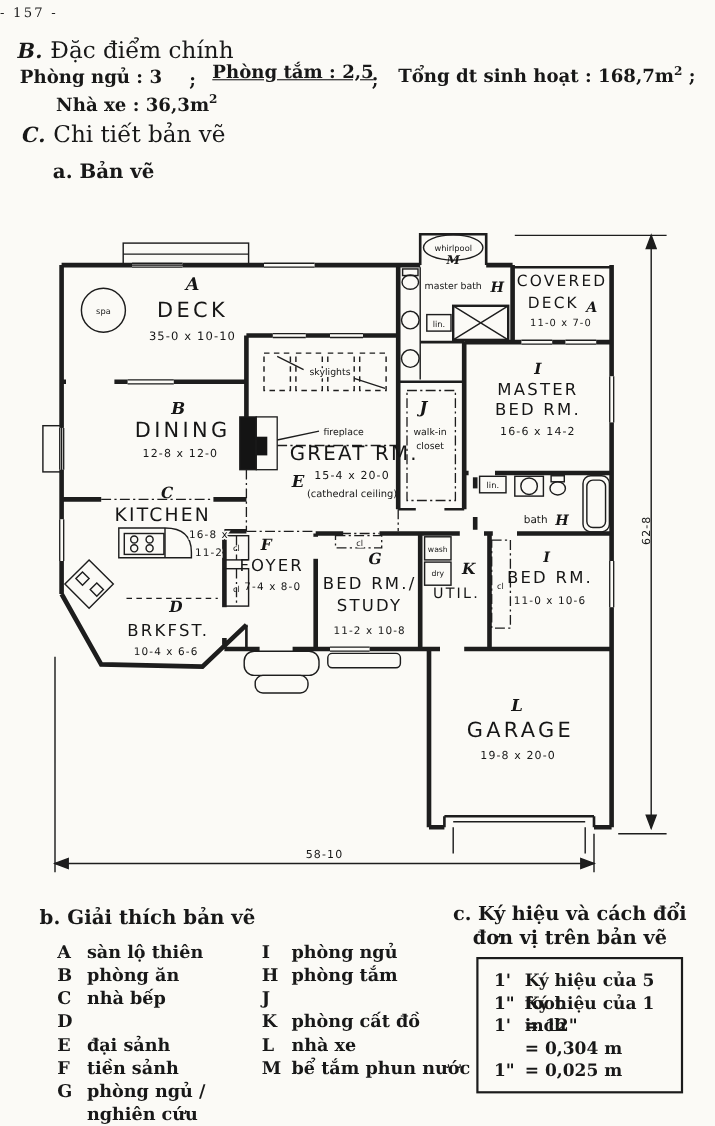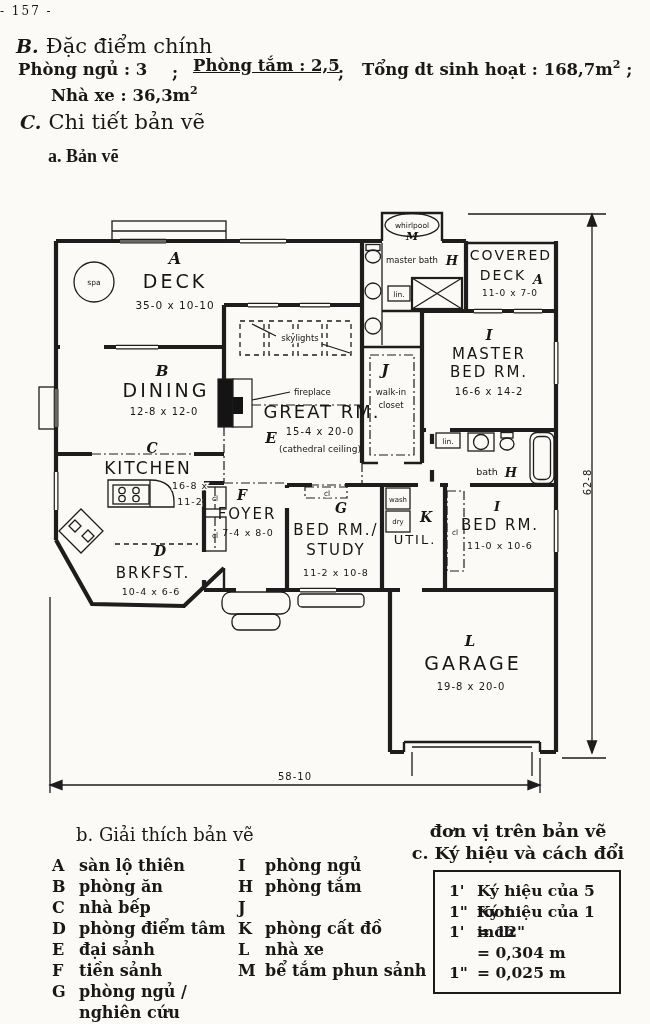--- a/index.html
+++ b/index.html
@@ -5,21 +5,21 @@
   html,body{margin:0;padding:0;}
   body{width:650px;height:1024px;position:relative;background:#fbfaf6;color:#181818;
        font-family:"DejaVu Serif",serif;overflow:hidden;}
   .abs{position:absolute;}
   .pagenum{top:4px;left:0;right:0;text-align:left;font-size:12px;font-weight:normal;letter-spacing:2px;}
   .sec-letter{font-size:19px;font-weight:bold;font-style:italic;}
   .sec-title{font-size:21px;font-weight:normal;margin-left:7px;}
   .spec{font-size:16.5px;font-weight:bold;white-space:nowrap;}
   sup{font-size:11px;}
   .subhead{font-size:18px;font-weight:bold;}
-  .leg-head{font-size:18px;font-weight:normal;margin-left:40px;}
+  .leg-head{font-size:18px;font-weight:bold;}
   .lrow{display:flex;height:21px;font-weight:bold;font-size:16px;line-height:21px;}
   .lk{width:27px;flex:none;}
   .units-head{width:240px;text-align:center;font-size:17.5px;font-weight:bold;line-height:22px;}
   .units-box{border:2.5px solid #1b1b1b;width:188px;padding:9px 4px 8px 14px;box-sizing:border-box;}
   .urow{display:flex;height:20.5px;font-weight:bold;font-size:15.5px;line-height:20.5px;}
   .ua{width:28px;flex:none;}
   svg text{fill:#161616;}
   .rm{font-family:"DejaVu Sans",sans-serif;letter-spacing:2px;}
   .rm3{font-family:"DejaVu Sans",sans-serif;letter-spacing:3px;}
   .dm{font-family:"DejaVu Sans",sans-serif;letter-spacing:1px;}
@@ -43,21 +43,21 @@
   <span>Tổng dt sinh hoạt : 168,7m</span><sup>2</sup>
   <span>;</span>
 </div>
 <div class="abs spec" style="left:35px;top:84px;margin-left:16px;">
   <span>Nhà xe : 36,3m</span><sup>2</sup>
 </div>
 
 <div class="abs" style="left:20px;top:110px;">
   <span class="sec-letter">C.</span><span class="sec-title">Chi tiết bản vẽ</span>
 </div>
-<div class="abs subhead" style="left:48px;top:146px;font-family:Liberation Serif, serif;">a. Bản vẽ</div>
+<div class="abs subhead" style="left:48px;top:146px;">a. Bản vẽ</div>
 
 <svg class="abs" style="left:0;top:192px;" width="650" height="620" viewBox="0 0 650 620">
 
   <g stroke="#1d1d1d" stroke-width="4.2" fill="none" stroke-linecap="butt">
     <path d="M56,49 H382 M442,49 H466 M56,49 V348 M56,348 L92,412 L184,414 L224,376
              M56,155 H224 M224,113 H362 M224,113 V155 M56,262 H92 M194,262 H224 M224,155 V187
              M204,291 V398 M204,291 H224 M287,293 H556 M287,293 V398 M382,293 V398 M445,293 V398
              M362,49 V271 M422,119 V271 M422,119 H556 M422,238 H556 M432,238 V293
              M390,398 V560 M556,49 V560 M204,398 H556 M390,560 H404 M540,560 H556 M466,49 V119"></path>
   </g>
@@ -274,21 +274,20 @@
   <div class="lrow">
       <span class="lk">B</span>
       <span>phòng ăn</span>
     </div>
   <div class="lrow">
       <span class="lk">C</span>
       <span>nhà bếp</span>
     </div>
   <div class="lrow">
       <span class="lk">D</span>
-      <span>phòng điểm tâm</span>
     </div>
   <div class="lrow">
       <span class="lk">E</span>
       <span>đại sảnh</span>
     </div>
   <div class="lrow">
       <span class="lk">F</span>
       <span>tiền sảnh</span>
     </div>
   <div class="lrow">
@@ -315,27 +314,27 @@
   <div class="lrow">
       <span class="lk">K</span>
       <span>phòng cất đồ</span>
     </div>
   <div class="lrow">
       <span class="lk">L</span>
       <span>nhà xe</span>
     </div>
   <div class="lrow">
       <span class="lk">M</span>
-      <span>bể tắm phun sảnh</span>
+      <span>bể tắm phun nước</span>
     </div>
 </div>
 
 <div class="abs units-head" style="left:398px;top:820px;">
+  <div><span>c.</span> <span>Ký hiệu và cách đổi</span></div>
   <div>đơn vị trên bản vẽ</div>
-  <div><span>c.</span> <span>Ký hiệu và cách đổi</span></div>
 </div>
 <div class="abs units-box" style="left:433px;top:870px;">
   <div class="urow">
       <span class="ua">1'</span>
       <span>Ký hiệu của 5 foot</span>
     </div>
   <div class="urow">
       <span class="ua">1"</span>
       <span>Ký hiệu của 1 inch</span>
     </div>

